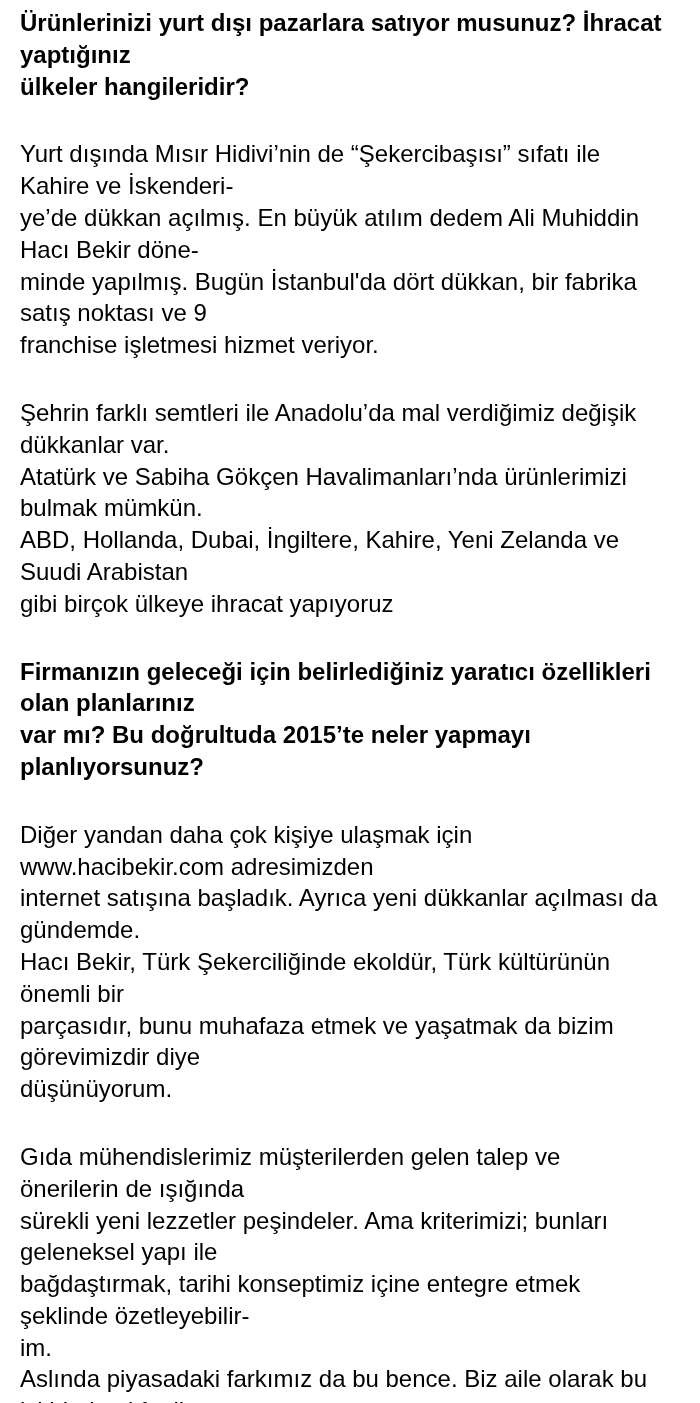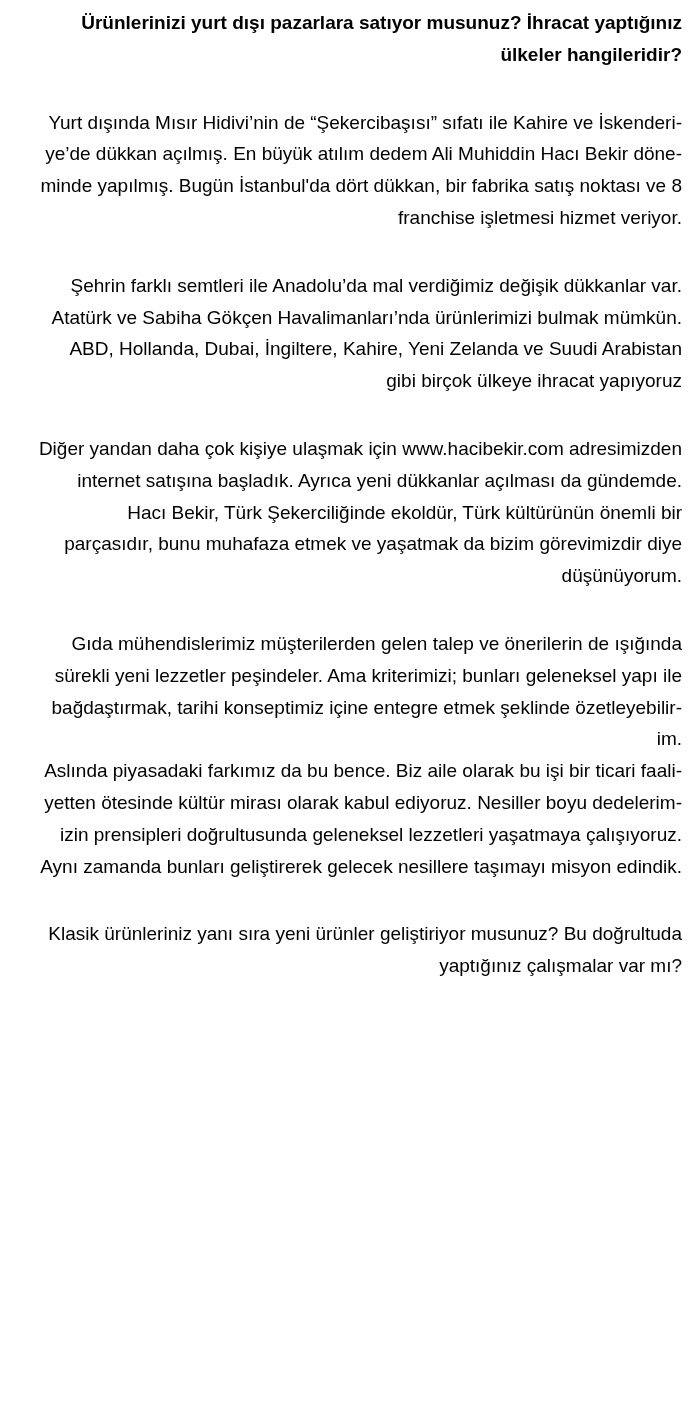--- a/index.html
+++ b/index.html
@@ -9,51 +9,53 @@
   }
   .page {
     width: 700px;
     min-height: 1403px;
     box-sizing: border-box;
     padding: 7px 18px 30px 20px;
     background: #ffffff;
   }
   .block {
     font-family: "Liberation Sans", sans-serif;
-    font-size: 19px;
+    font-size: 24px;
     line-height: 31.8px;
     color: #000000;
     white-space: pre-line;
-    margin: 0 0 36px 0;
-    text-align: right;
+    margin: 0 17px 36px 0;
+    text-align: left;
   }
   .block.bold {
     font-weight: 700;
   }
   .block:last-child {
     margin-bottom: 0;
   }
 </style>
 </head>
 <body>
 
 <div class="page">
   <div class="block bold">Ürünlerinizi yurt dışı pazarlara satıyor musunuz? İhracat yaptığınız
 ülkeler hangileridir?</div>
 
   <div class="block">Yurt dışında Mısır Hidivi’nin de “Şekercibaşısı” sıfatı ile Kahire ve İskenderi-
 ye’de dükkan açılmış. En büyük atılım dedem Ali Muhiddin Hacı Bekir döne-
-minde yapılmış. Bugün İstanbul'da dört dükkan, bir fabrika satış noktası ve 8
+minde yapılmış. Bugün İstanbul'da dört dükkan, bir fabrika satış noktası ve 9
 franchise işletmesi hizmet veriyor.</div>
 
   <div class="block">Şehrin farklı semtleri ile Anadolu’da mal verdiğimiz değişik dükkanlar var.
 Atatürk ve Sabiha Gökçen Havalimanları’nda ürünlerimizi bulmak mümkün.
 ABD, Hollanda, Dubai, İngiltere, Kahire, Yeni Zelanda ve Suudi Arabistan
 gibi birçok ülkeye ihracat yapıyoruz</div>
 
+  <div class="block bold">Firmanızın geleceği için belirlediğiniz yaratıcı özellikleri olan planlarınız
+var mı? Bu doğrultuda 2015’te neler yapmayı planlıyorsunuz?</div>
 
   <div class="block">Diğer yandan daha çok kişiye ulaşmak için www.hacibekir.com adresimizden
 internet satışına başladık. Ayrıca yeni dükkanlar açılması da gündemde.
 Hacı Bekir, Türk Şekerciliğinde ekoldür, Türk kültürünün önemli bir
 parçasıdır, bunu muhafaza etmek ve yaşatmak da bizim görevimizdir diye
 düşünüyorum.</div>
 
   <div class="block">Gıda mühendislerimiz müşterilerden gelen talep ve önerilerin de ışığında
 sürekli yeni lezzetler peşindeler. Ama kriterimizi; bunları geleneksel yapı ile
 bağdaştırmak, tarihi konseptimiz içine entegre etmek şeklinde özetleyebilir-

